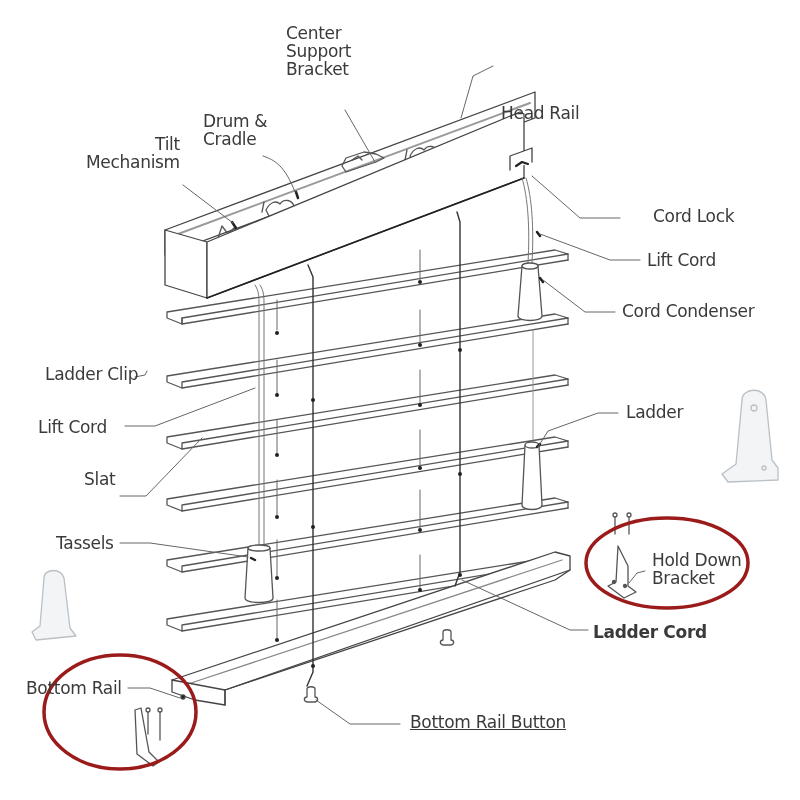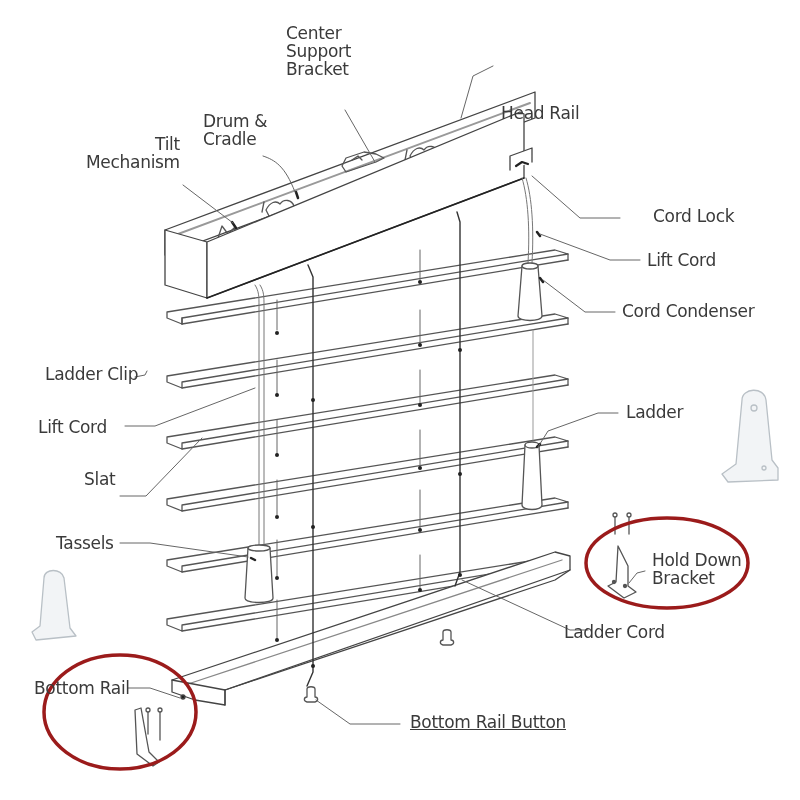--- a/index.html
+++ b/index.html
@@ -224,15 +224,15 @@
 <div class="lbl" style="left:653px; top:207px;">Cord Lock</div>
 <div class="lbl" style="left:647px; top:251px;">Lift Cord</div>
 <div class="lbl" style="left:622px; top:302px;">Cord Condenser</div>
 <div class="lbl" style="left:28px; top:365px;margin-left:17px;">Ladder Clip</div>
 <div class="lbl" style="left:38px; top:418px;">Lift Cord</div>
 <div class="lbl" style="left:84px; top:470px;">Slat</div>
 <div class="lbl" style="left:626px; top:403px;">Ladder</div>
 <div class="lbl" style="left:56px; top:534px;">Tassels</div>
 <div class="lbl multi" style="left:652px; top:551px;">Hold Down
 Bracket</div>
-<div class="lbl" style="left:564px; top:623px;">Ladder Cord</div>
-<div class="lbl" style="left:34px; top:679px;">Bottom Rail</div>
+<div class="lbl" style="left:593px; top:623px;font-weight:bold;">Ladder Cord</div>
+<div class="lbl" style="left:26px; top:679px;">Bottom Rail</div>
 <div class="lbl" style="left:410px; top:713px;text-decoration:underline;">Bottom Rail Button</div>
 
 </body></html>

